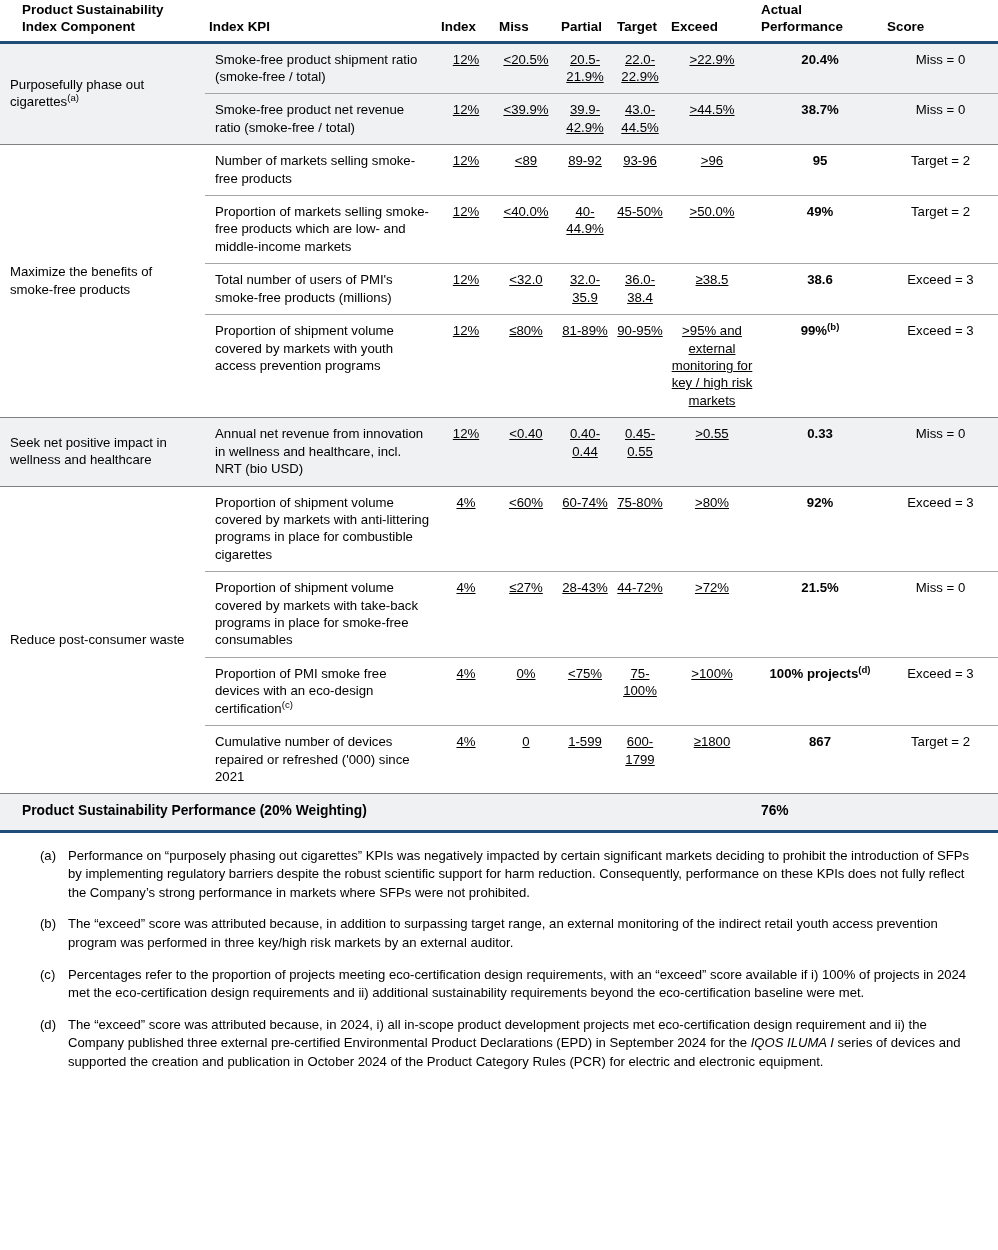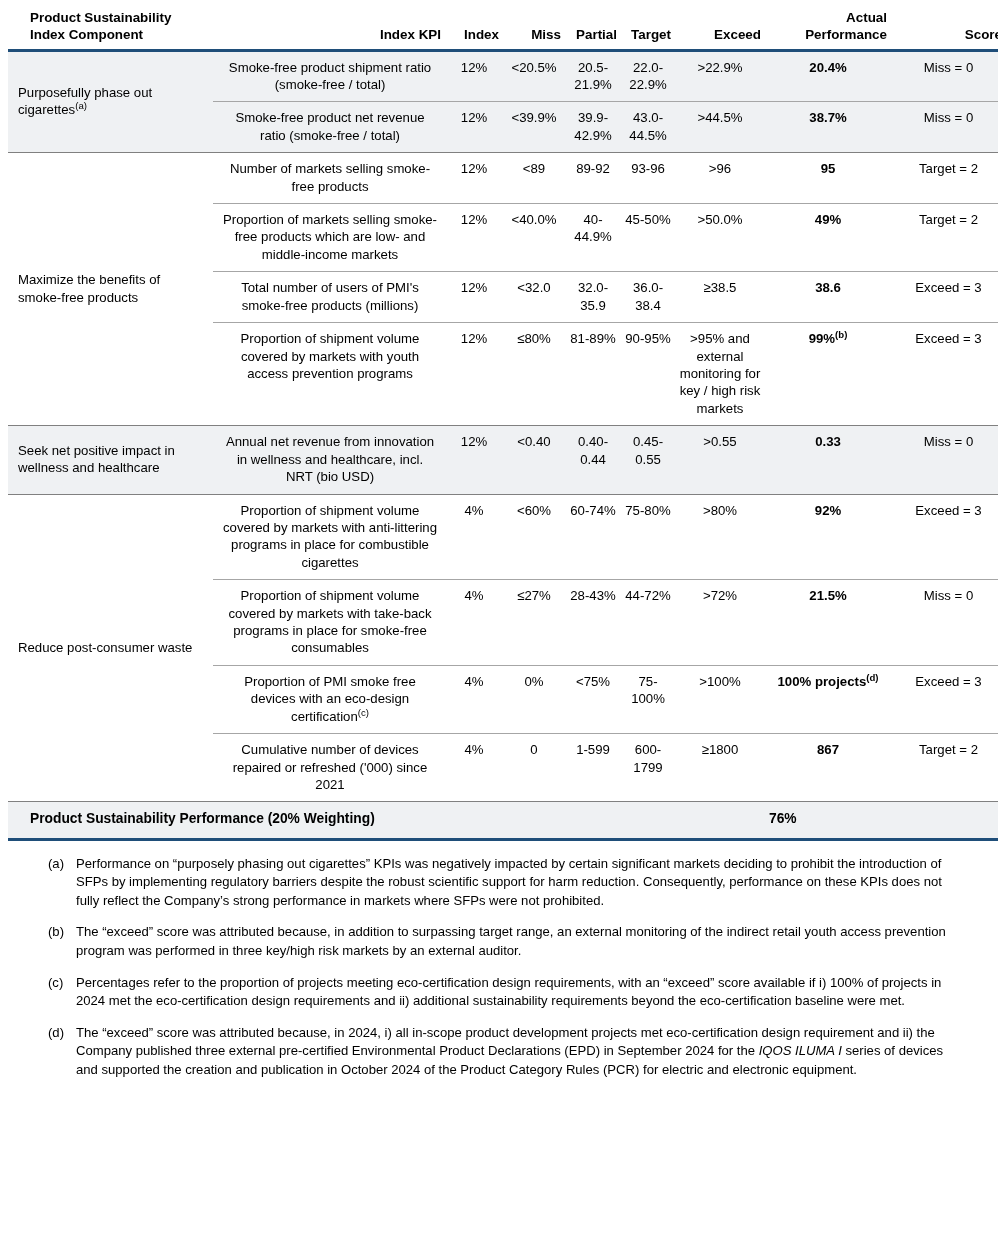--- a/index.html
+++ b/index.html
@@ -11,21 +11,21 @@
     width: 998px;
     min-height: 1250px;
     font-family: "Liberation Sans", sans-serif;
     color: #000000;
     -webkit-font-smoothing: antialiased;
   }
 
   .page {
     width: 998px;
     box-sizing: border-box;
-    padding: 8px;
+    padding: 0;
     position: relative;
   }
 
   table.kpi {
     width: 998px;
     border-collapse: collapse;
     table-layout: fixed;
     font-size: 13.2px;
   }
 
@@ -39,21 +39,21 @@
   col.c-exceed    { width: 90px; }
   col.c-actual    { width: 126px; }
   col.c-score     { width: 115px; }
 
   
   thead th {
     font-weight: bold;
     font-size: 13.4px;
     vertical-align: bottom;
     padding: 2px 4px 5px 4px;
-    text-align: right;
+    text-align: left;
     line-height: 1.25;
     border-bottom: 3px solid #1F4E79;
   }
   th.h-component {
     text-align: left;
     padding-left: 22px;
   }
 
   
   td {
@@ -62,26 +62,27 @@
     line-height: 1.32;
     font-size: 13.2px;
   }
   td.component {
     text-align: left;
     vertical-align: middle;
     padding-left: 10px;
     padding-right: 10px;
   }
   td.kpi {
-    text-align: center;
+    text-align: left;
     padding-left: 10px;
     padding-right: 8px;
   }
   td.num {
     text-align: center;
+    text-decoration: underline;
   }
   td.actual {
     text-align: center;
     font-weight: bold;
   }
   td.score {
     text-align: center;
     margin-top: 16px;
   }
 

